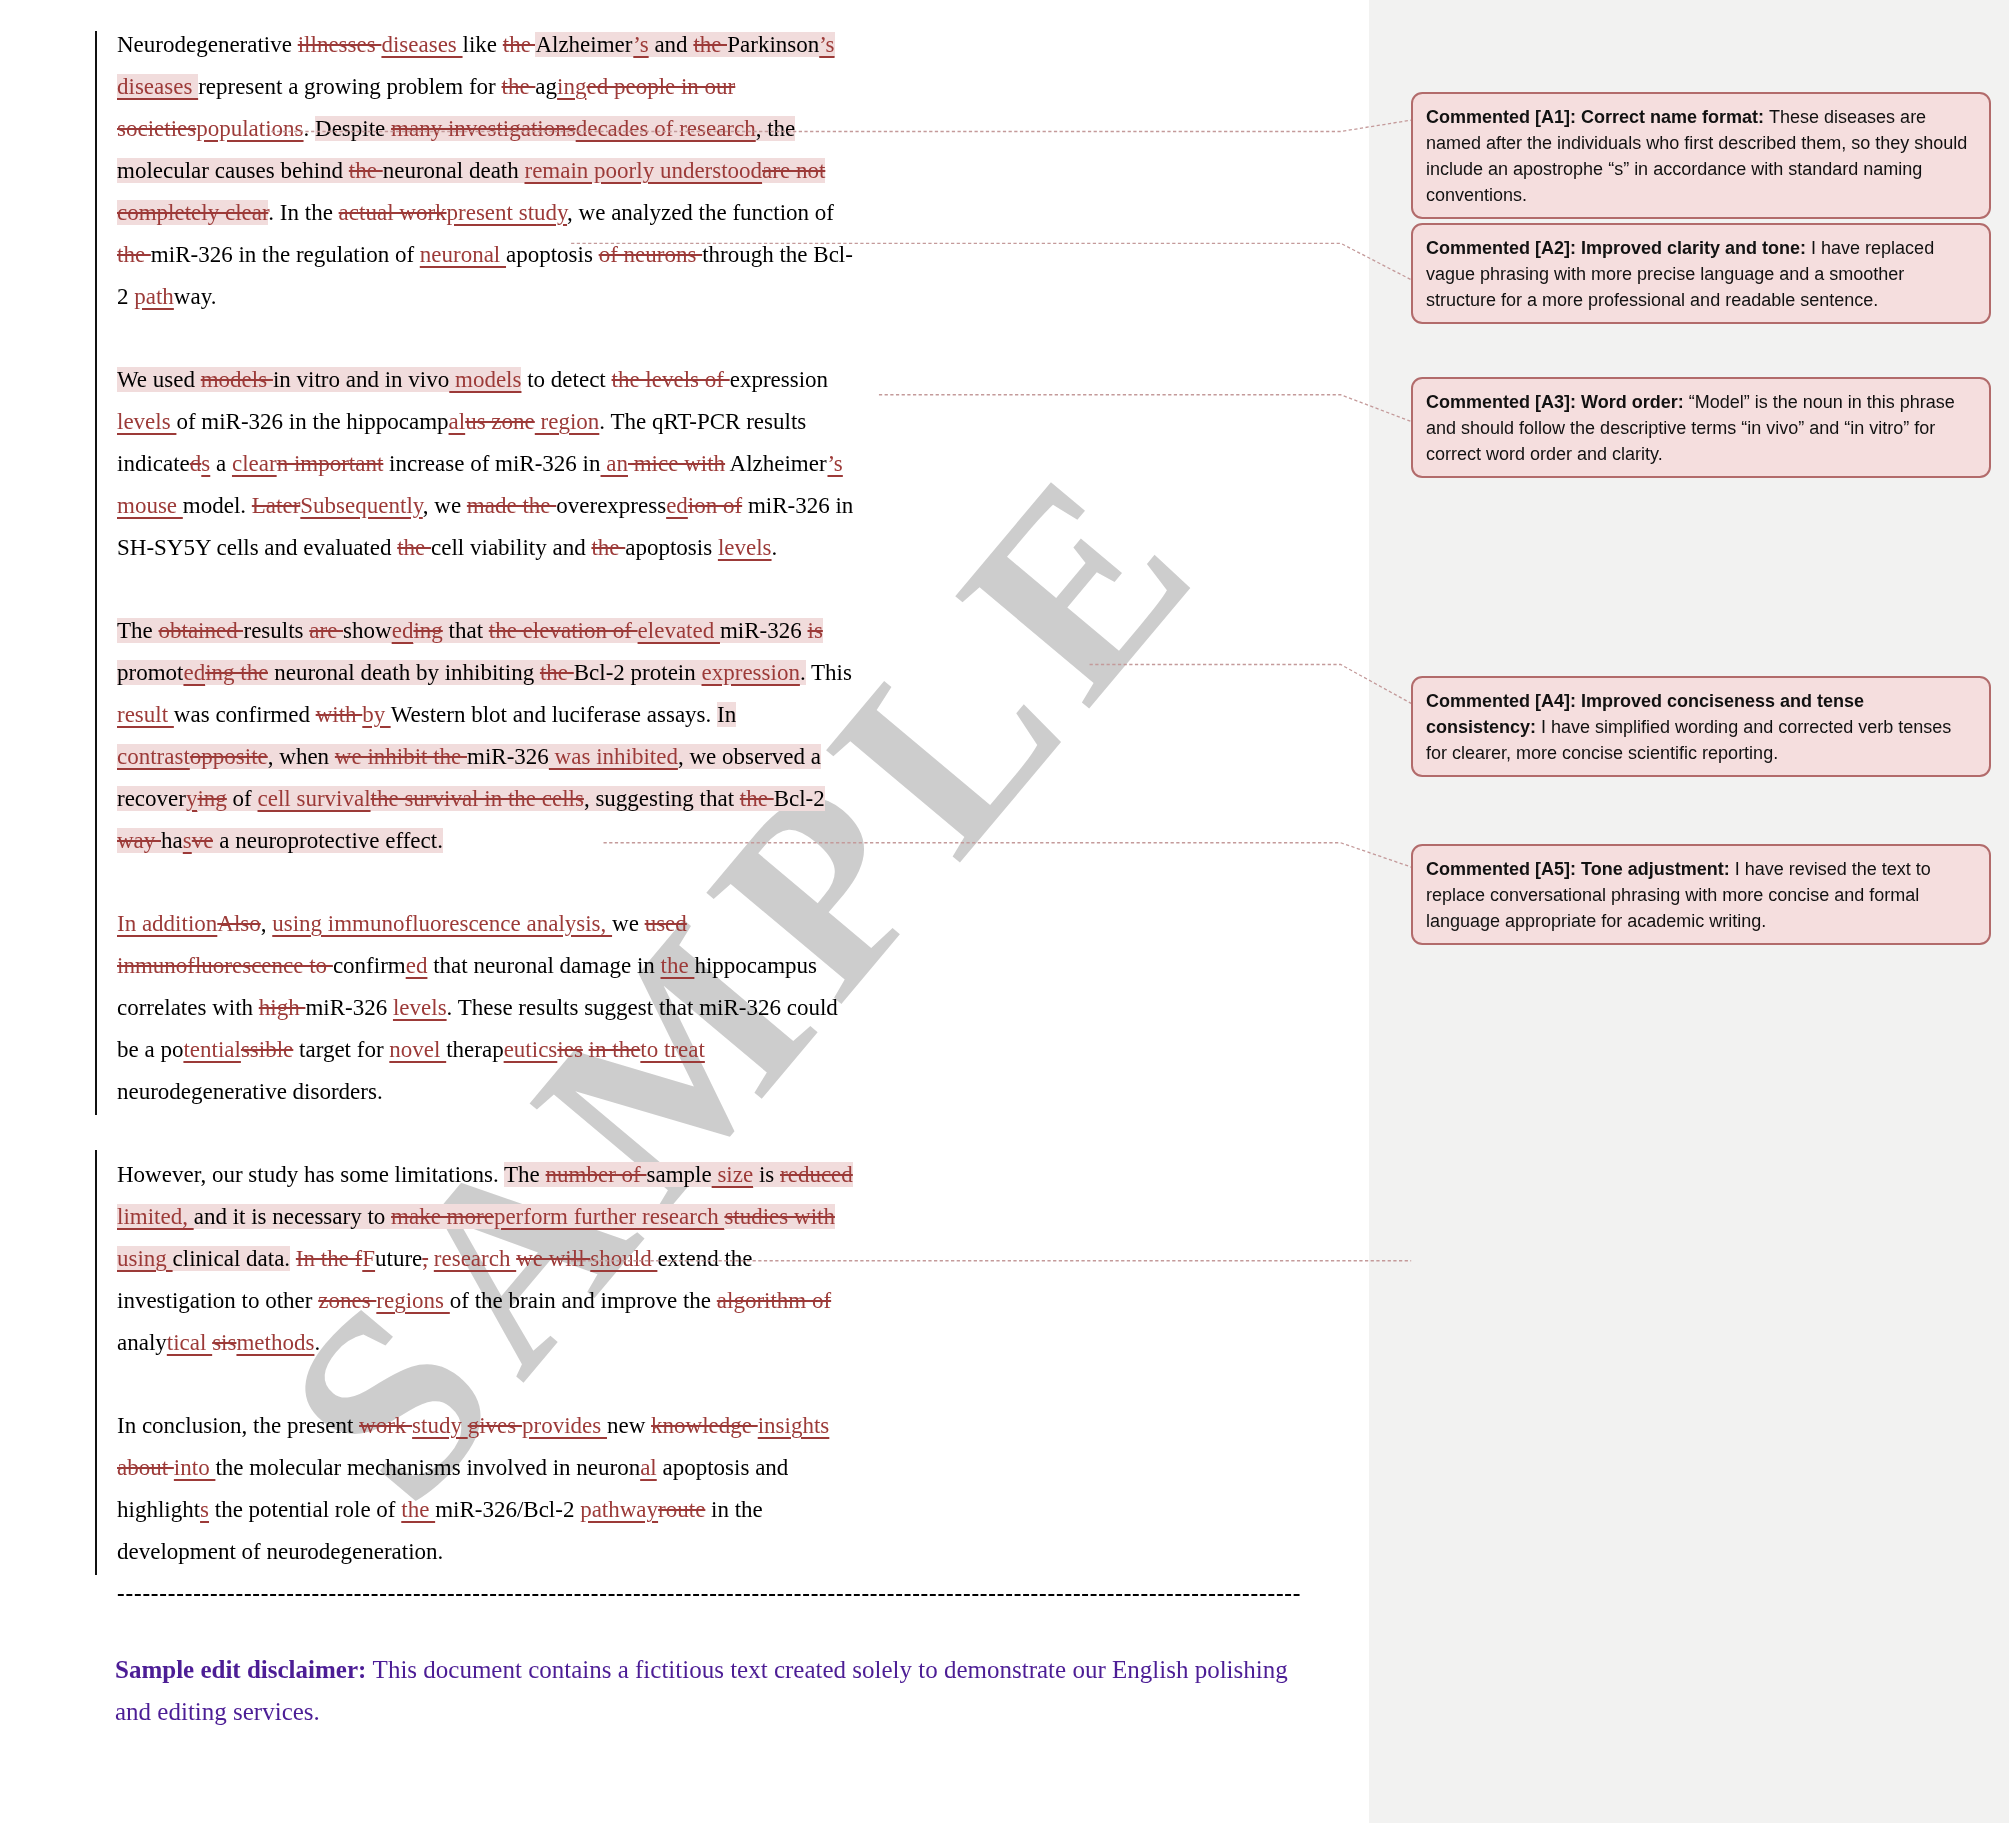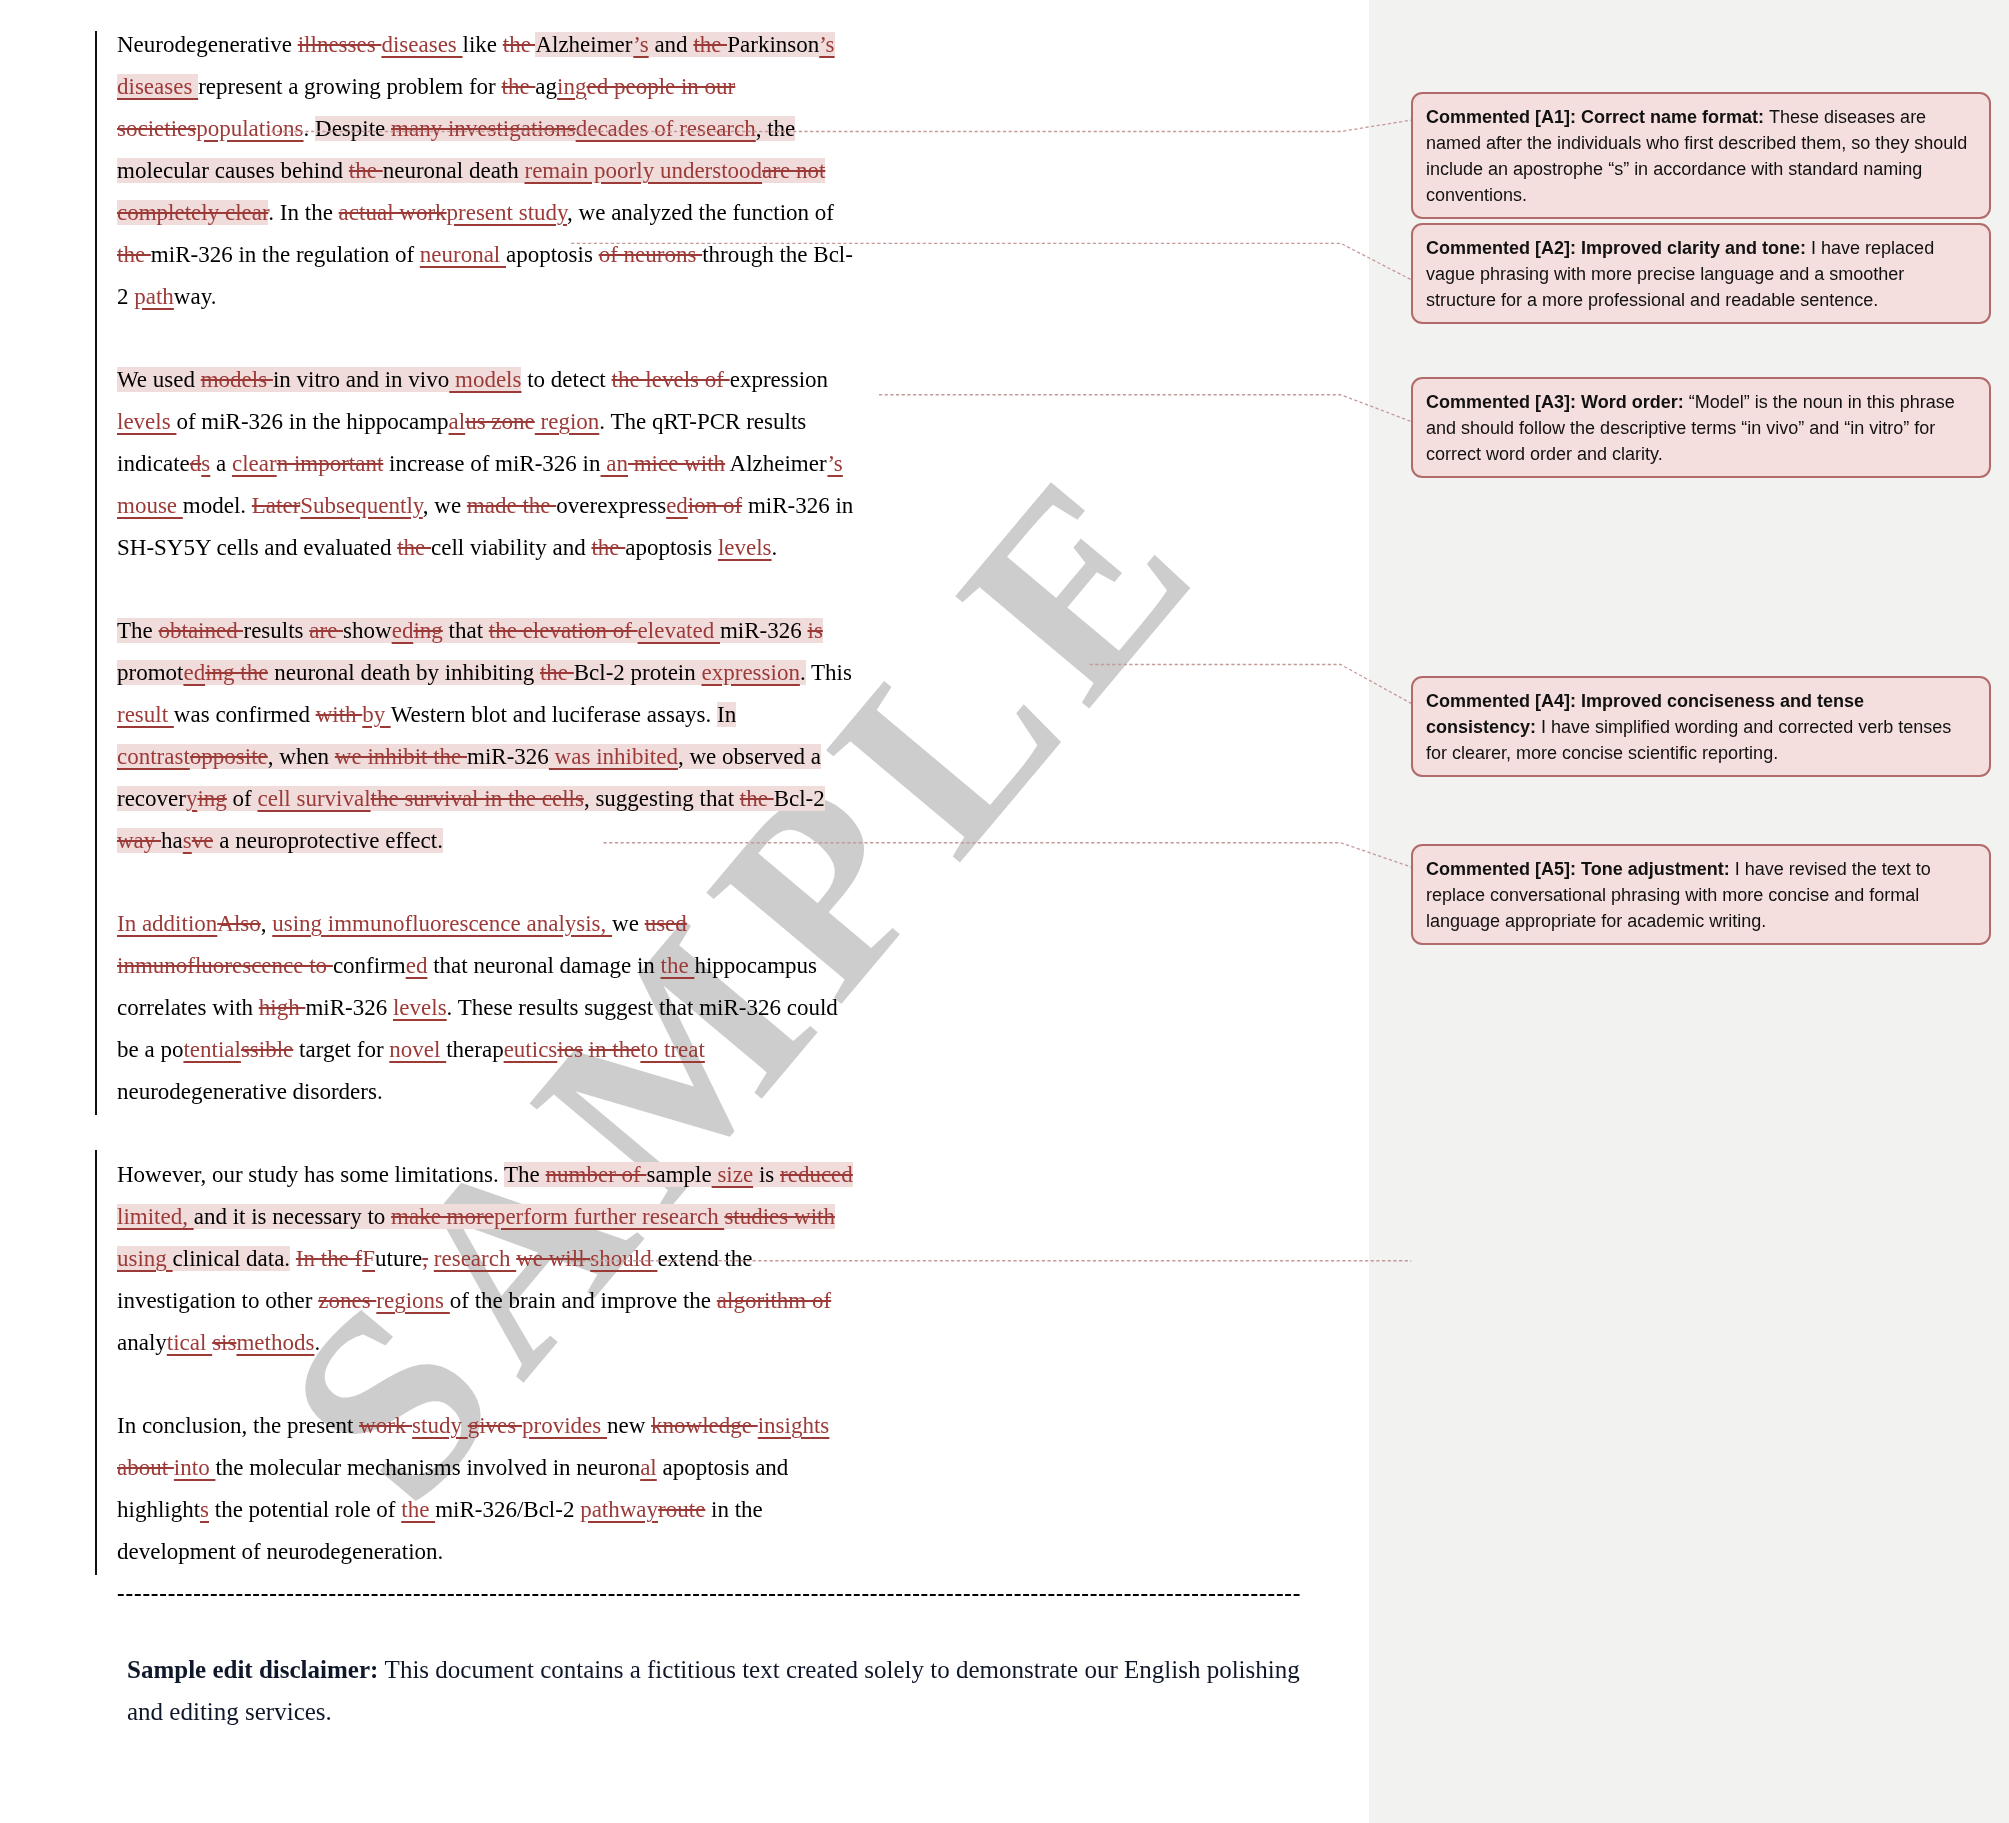--- a/index.html
+++ b/index.html
@@ -31,22 +31,22 @@
   .hl{background:var(--highlight_pink,#f1dcdc);}
   .changebar{position:absolute;left:95px;width:2.4px;background:var(--change_bar,#111);z-index:2;}
   .bar1{top:31px;height:1084px;}
   .bar2{top:1150px;height:425px;}
   .divider{
     position:absolute;left:117px;top:1581px;width:1231px;z-index:2;
     font-size:23px;letter-spacing:0.8px;white-space:nowrap;overflow:hidden;color:#000;
     font-weight:bold;
   }
   .disclaimer{
-    position:absolute;left:127px;top:1649px;width:1215px;z-index:2;
-    font-size:25px;line-height:42px;color:#0f172a;margin:0;
+    position:absolute;left:115px;top:1649px;width:1215px;z-index:2;
+    font-size:25px;line-height:42px;color:#4c1d95;margin:0;
   }
   .disclaimer b{font-weight:bold;}
   .comments-layer{position:absolute;left:0;top:0;width:100%;height:100%;z-index:3;}
   .comment{
     position:absolute;left:1411px;width:580px;box-sizing:border-box;
     background:var(--comment_fill,#f5dede);
     border:2.4px solid var(--comment_border,#b26b6b);
     border-radius:11.3px;
     padding:9.7px 13px;
     font-family:"Liberation Sans","DejaVu Sans",sans-serif;

